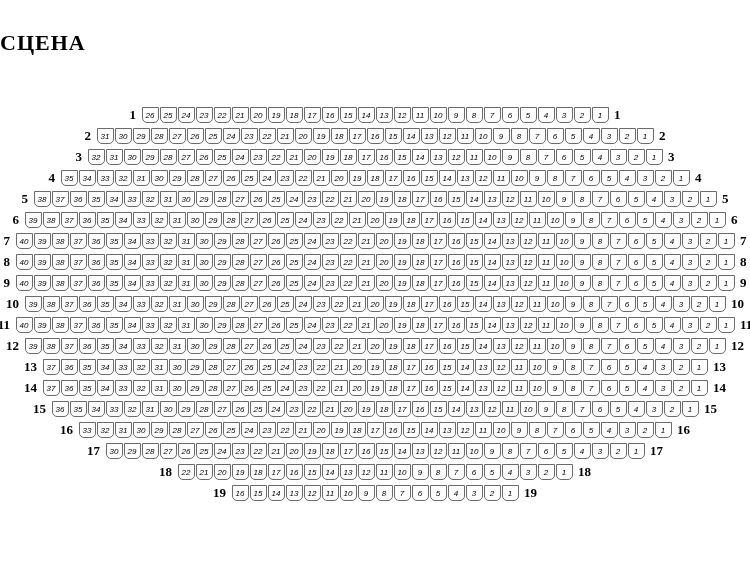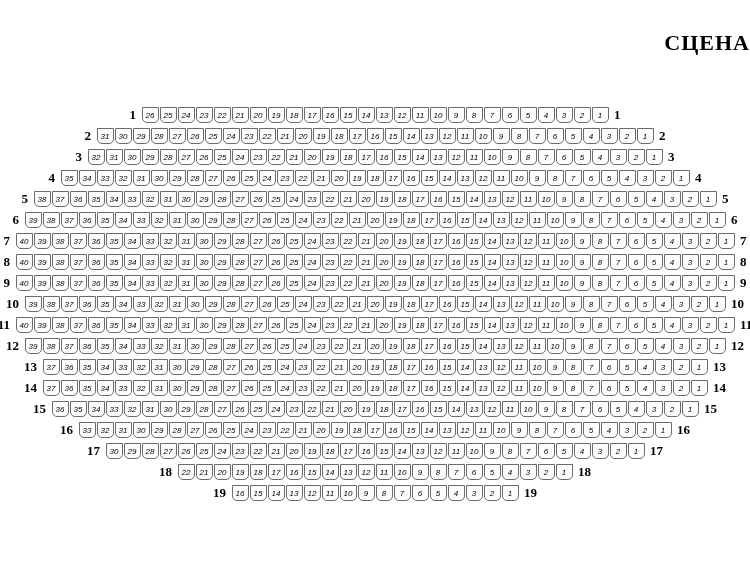--- a/index.html
+++ b/index.html
@@ -8,21 +8,21 @@
   }
   body {
     width: 750px;
     height: 566px;
     background: #ffffff;
     font-family: "Liberation Sans", sans-serif;
     overflow: hidden;
     position: relative;
   }
   #stage-title {
-    text-align: right;
+    text-align: left;
     font-family: "Liberation Serif", serif;
     font-weight: bold;
     font-size: 22px;
     letter-spacing: 1px;
     color: #000000;
     margin-top: 30px;
     margin-bottom: 0;
   }
   #hall {
     margin-top: 48px;

